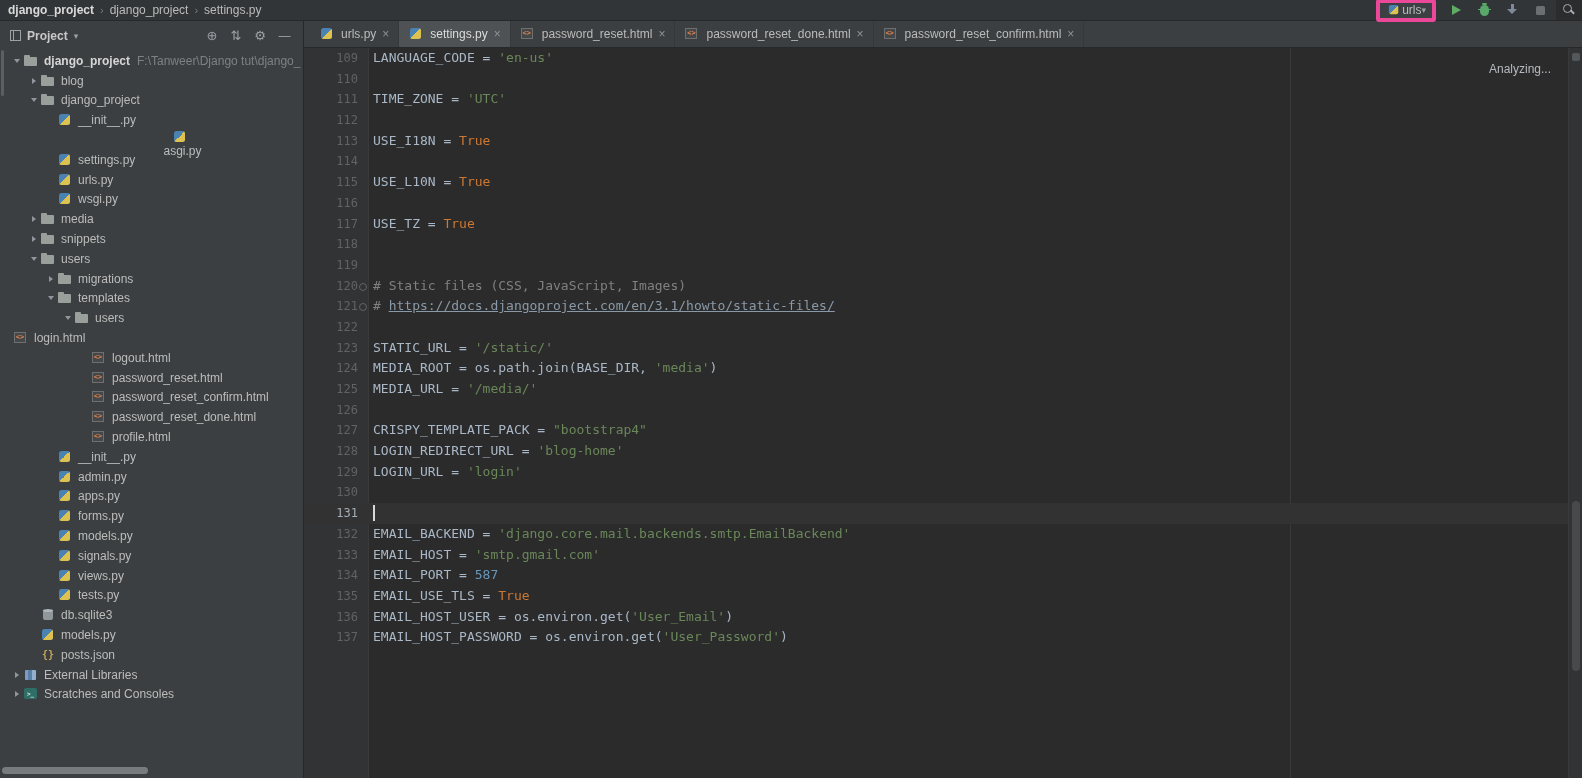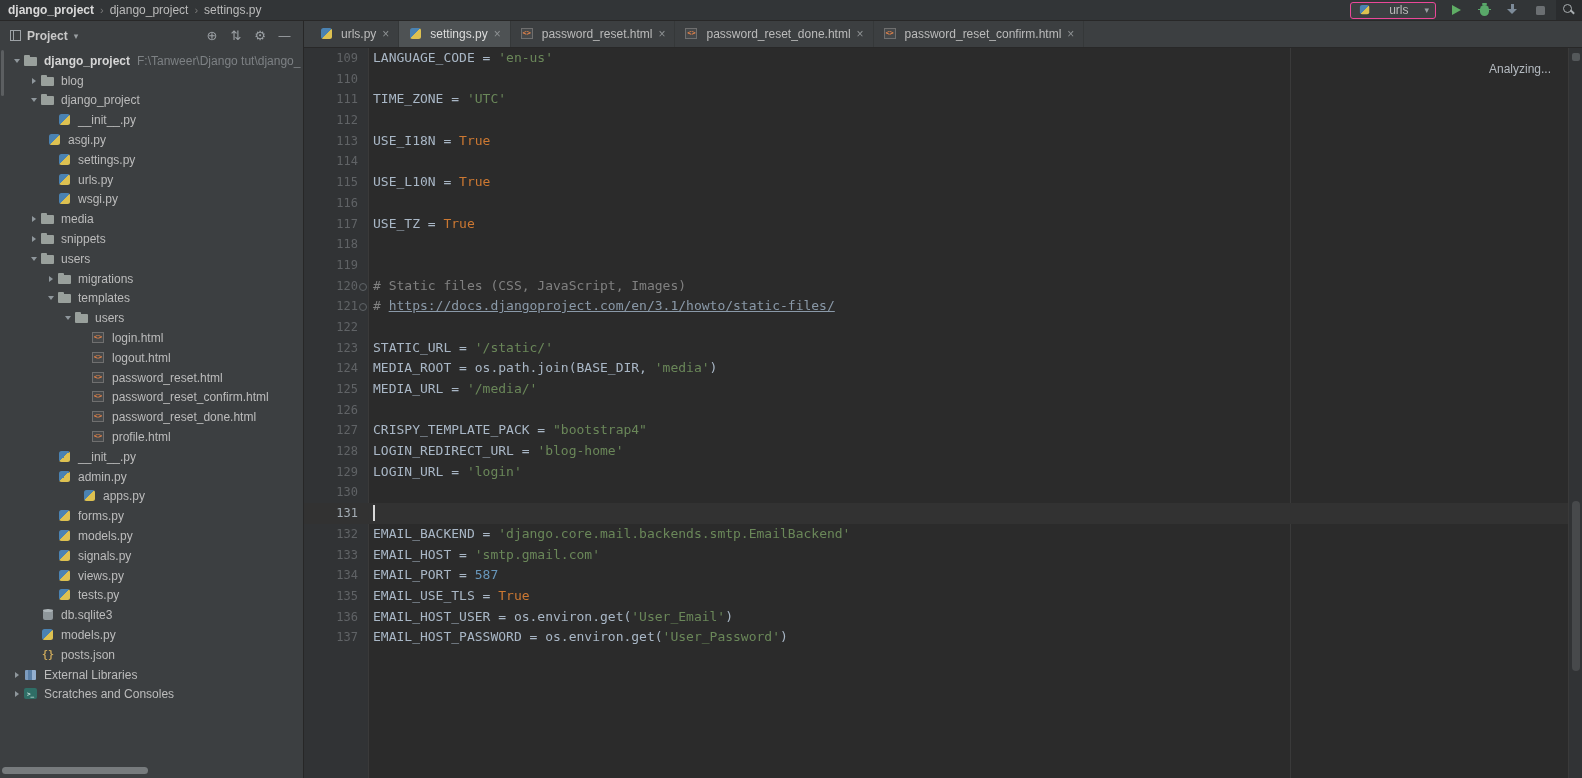--- a/index.html
+++ b/index.html
@@ -9,21 +9,21 @@
     font-family:"Liberation Sans","DejaVu Sans",sans-serif;
     -webkit-font-smoothing:antialiased;
   }
   
   .titlebar{position:absolute;top:0;left:0;right:0;height:20px;background:#323537;
     border-bottom:1px solid #282828;display:flex;align-items:center;z-index:30;}
   .breadcrumbs{display:flex;align-items:center;gap:6px;padding-left:8px;font-size:12px;color:#bbbbbb;}
   .crumb.bold{font-weight:bold;color:#dadada;}
   .crumb-sep{color:#7a7a7a;font-size:11px;}
   .runbar{position:absolute;right:34px;top:0;height:20px;display:flex;align-items:center;gap:12px;}
-  .config{display:flex;align-items:center;gap:16px;border:1px solid #ec4899;border-radius:3px;
+  .config{display:flex;align-items:center;gap:0;border:4px solid #ec4899;border-radius:3px;
     padding:0 6px;height:15px;color:#bbbbbb;font-size:12px;background:#3c4042;}
   .caret-glyph{color:#9a9fa2;font-size:9px;}
   .tb-btn{display:flex;align-items:center;justify-content:center;width:16px;height:16px;}
   .play-ic{width:0;height:0;border-left:9px solid #5fad65;border-top:5px solid transparent;border-bottom:5px solid transparent;}
   .bug-ic{width:9px;height:11px;background:#59a869;border-radius:4.5px;position:relative;}
   .bug-ic::before{content:"";position:absolute;left:-2px;top:4px;width:13px;height:1.5px;background:#59a869;}
   .bug-ic::after{content:"";position:absolute;left:2px;top:-2px;width:5px;height:2px;background:#59a869;border-radius:1px;}
   .cov-ic{width:10px;height:12px;position:relative;}
   .cov-ic::before{content:"";position:absolute;left:3.5px;top:0;width:3px;height:6px;background:#7d8b99;}
   .cov-ic::after{content:"";position:absolute;left:0;top:5px;border-top:5px solid #7d8b99;border-left:5px solid transparent;border-right:5px solid transparent;}
@@ -160,21 +160,21 @@
       <div class="tree-row" style="padding-left: 27px;">
         <span class="chev open"></span>
         <span class="ic ic-folder"></span>
         <span class="tree-label">django_project</span>
       </div>
       <div class="tree-row" style="padding-left: 44px;">
         <span class="chev none"></span>
         <span class="ic ic-py"></span>
         <span class="tree-label">__init__.py</span>
       </div>
-      <div class="tree-row" style="padding-left: 34px;">
+      <div class="tree-row" style="padding-left: 64px; flex-direction: column;">
         <span class="chev none"></span>
         <span class="ic ic-py"></span>
         <span class="tree-label">asgi.py</span>
       </div>
       <div class="tree-row" style="padding-left: 44px;">
         <span class="chev none"></span>
         <span class="ic ic-py"></span>
         <span class="tree-label">settings.py</span>
       </div>
       <div class="tree-row" style="padding-left: 44px;">
@@ -210,61 +210,61 @@
       <div class="tree-row" style="padding-left: 44px;">
         <span class="chev open"></span>
         <span class="ic ic-folder"></span>
         <span class="tree-label">templates</span>
       </div>
       <div class="tree-row" style="padding-left: 61px;">
         <span class="chev open"></span>
         <span class="ic ic-folder"></span>
         <span class="tree-label">users</span>
       </div>
+      <div class="tree-row" style="">
+        <span class="chev none"></span>
+        <span class="ic ic-html"></span>
+        <span class="tree-label">login.html</span>
+      </div>
       <div class="tree-row" style="padding-left: 78px;">
         <span class="chev none"></span>
         <span class="ic ic-html"></span>
-        <span class="tree-label">login.html</span>
+        <span class="tree-label">logout.html</span>
       </div>
       <div class="tree-row" style="padding-left: 78px;">
         <span class="chev none"></span>
         <span class="ic ic-html"></span>
-        <span class="tree-label">logout.html</span>
+        <span class="tree-label">password_reset.html</span>
       </div>
       <div class="tree-row" style="padding-left: 78px;">
         <span class="chev none"></span>
         <span class="ic ic-html"></span>
-        <span class="tree-label">password_reset.html</span>
+        <span class="tree-label">password_reset_confirm.html</span>
       </div>
       <div class="tree-row" style="padding-left: 78px;">
         <span class="chev none"></span>
         <span class="ic ic-html"></span>
-        <span class="tree-label">password_reset_confirm.html</span>
+        <span class="tree-label">password_reset_done.html</span>
       </div>
       <div class="tree-row" style="padding-left: 78px;">
         <span class="chev none"></span>
         <span class="ic ic-html"></span>
-        <span class="tree-label">password_reset_done.html</span>
-      </div>
-      <div class="tree-row" style="padding-left: 78px;">
-        <span class="chev none"></span>
-        <span class="ic ic-html"></span>
         <span class="tree-label">profile.html</span>
       </div>
       <div class="tree-row" style="padding-left: 44px;">
         <span class="chev none"></span>
         <span class="ic ic-py"></span>
         <span class="tree-label">__init__.py</span>
       </div>
       <div class="tree-row" style="padding-left: 44px;">
         <span class="chev none"></span>
         <span class="ic ic-py"></span>
         <span class="tree-label">admin.py</span>
       </div>
-      <div class="tree-row" style="padding-left: 44px; margin-left: 25px;">
+      <div class="tree-row" style="padding-left: 44px;">
         <span class="chev none"></span>
         <span class="ic ic-py"></span>
         <span class="tree-label">apps.py</span>
       </div>
       <div class="tree-row" style="padding-left: 44px;">
         <span class="chev none"></span>
         <span class="ic ic-py"></span>
         <span class="tree-label">forms.py</span>
       </div>
       <div class="tree-row" style="padding-left: 44px;">

